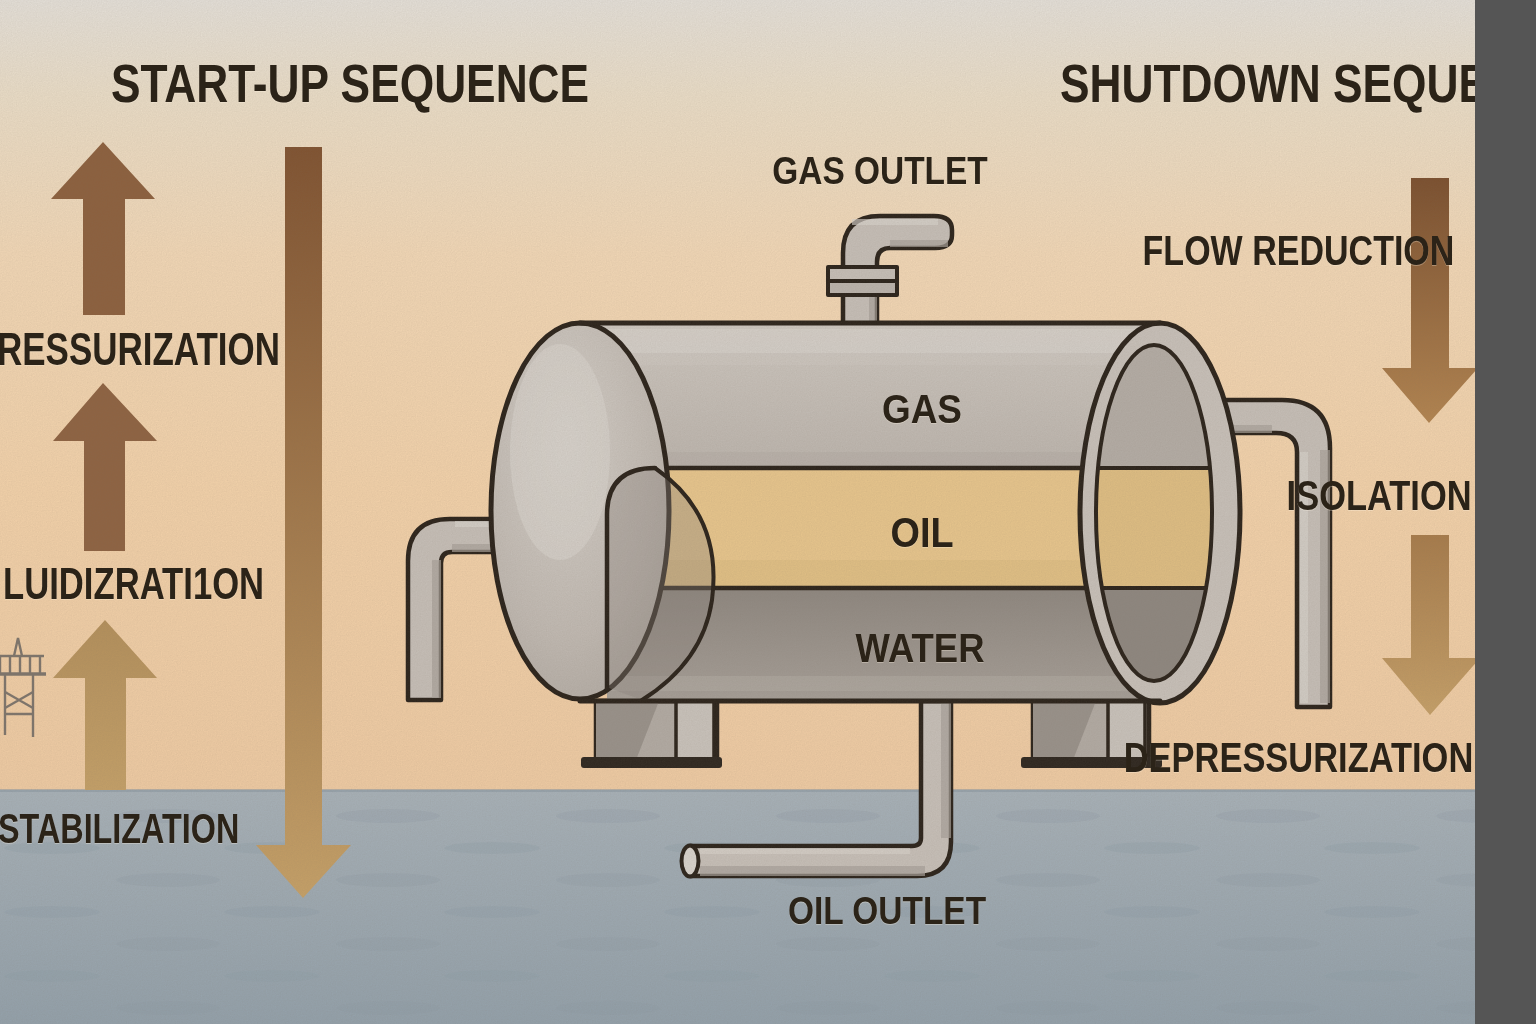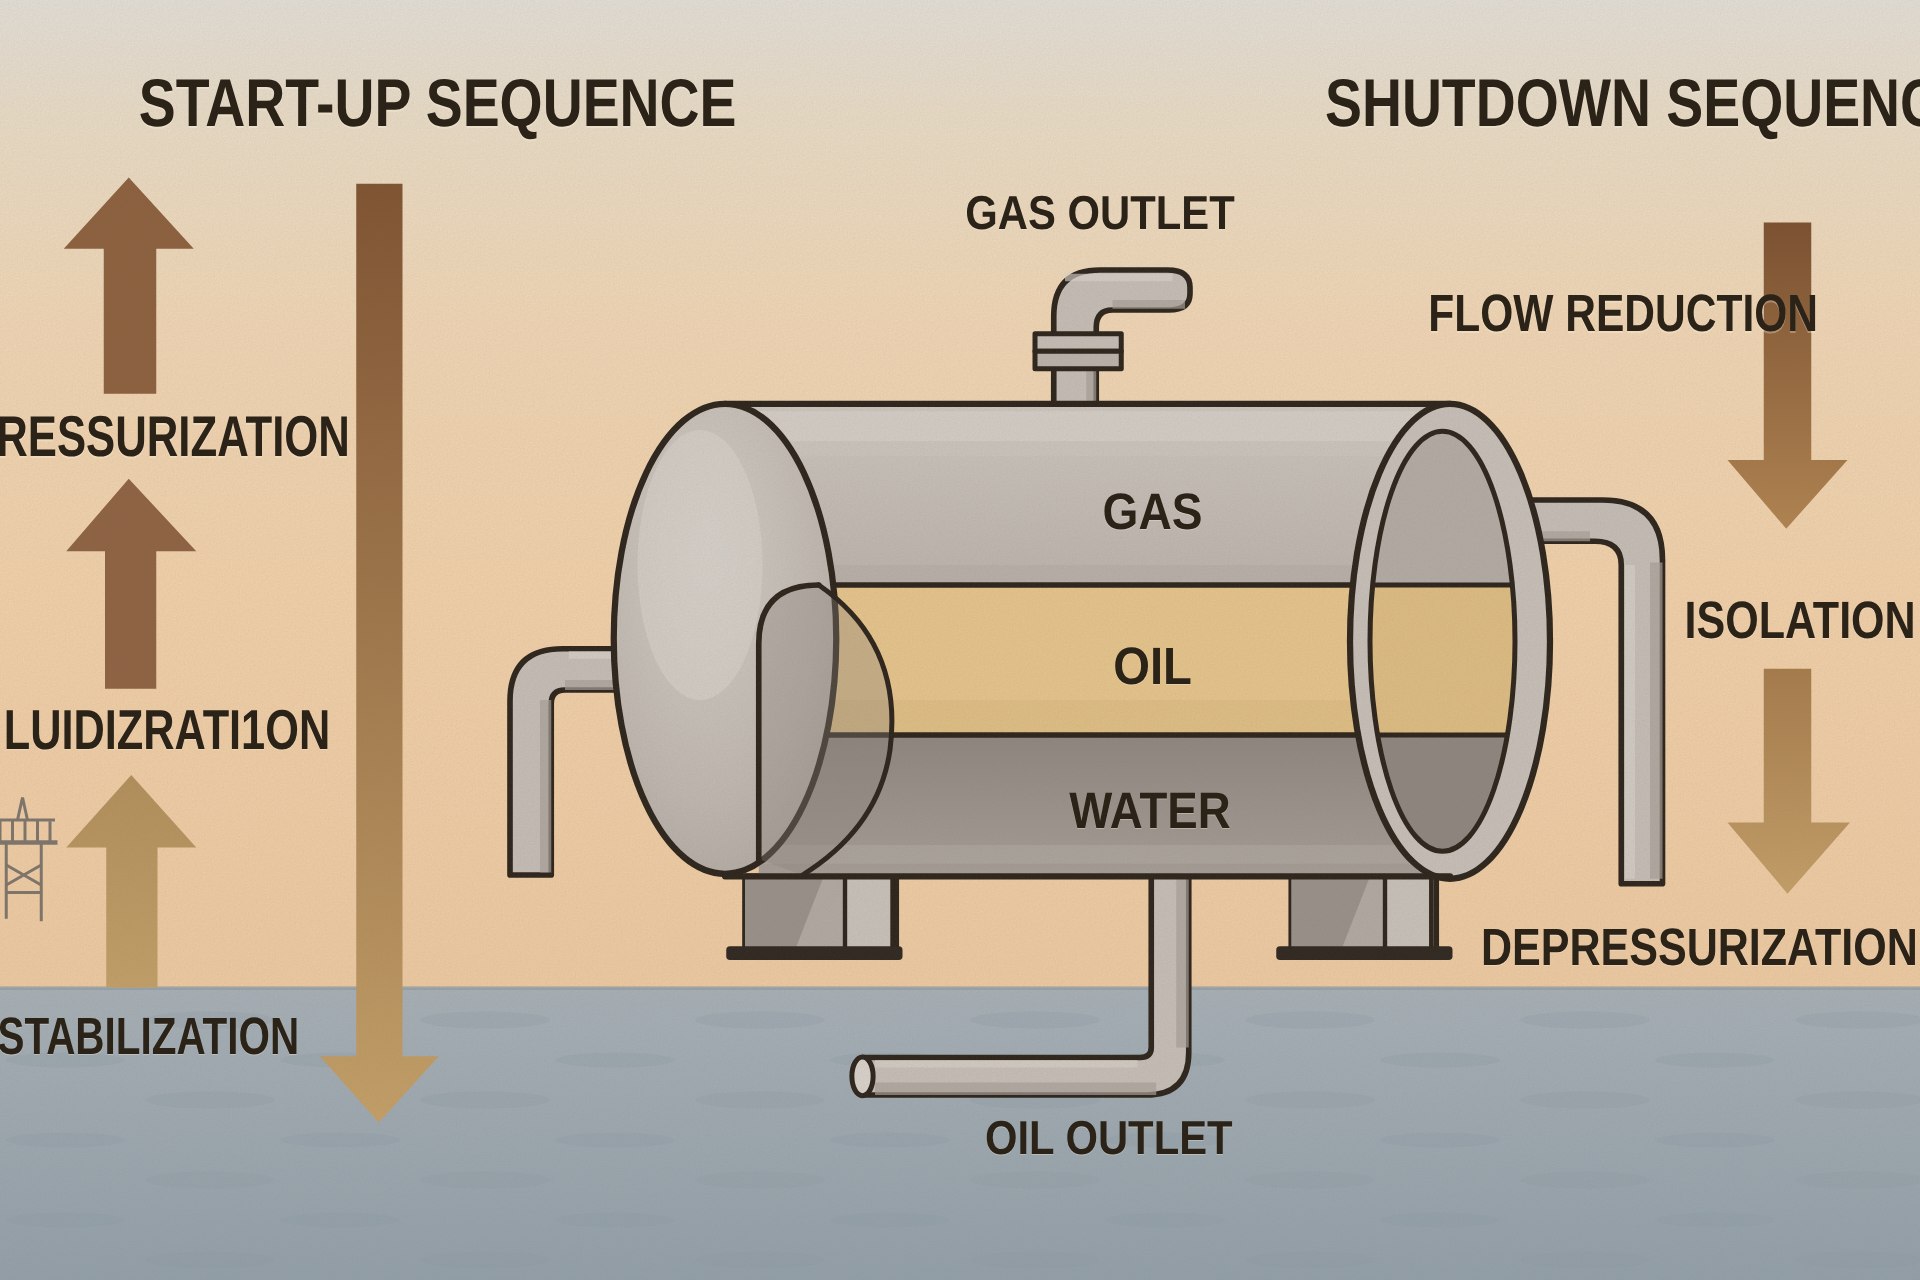--- a/index.html
+++ b/index.html
@@ -1,18 +1,19 @@
 <!DOCTYPE html>
 <html><head>
 <meta charset="utf-8">
 <style>
   html,body{margin:0;padding:0;background:#555;}
   #canvas{
-    position:relative; width:1536px; height:1024px; overflow:hidden;
+    position:relative; width:1428px; height:1024px; overflow:hidden;
     font-family:"Liberation Sans","DejaVu Sans",sans-serif;
+    padding-left:47px;
   }
   #scene{position:absolute;left:0;top:0;}
   .lbl{
     position:absolute; font-weight:bold; color:#2b2318; line-height:1;
     white-space:nowrap; letter-spacing:0;
     text-shadow:0 1px 0 rgba(255,246,230,0.30);
   }
   .center{text-align:center;}
   
   #t-start   {left:66px;  top:56px;  width:500px; font-size:54px; transform:scaleX(0.82); transform-origin:50% 50%;}

